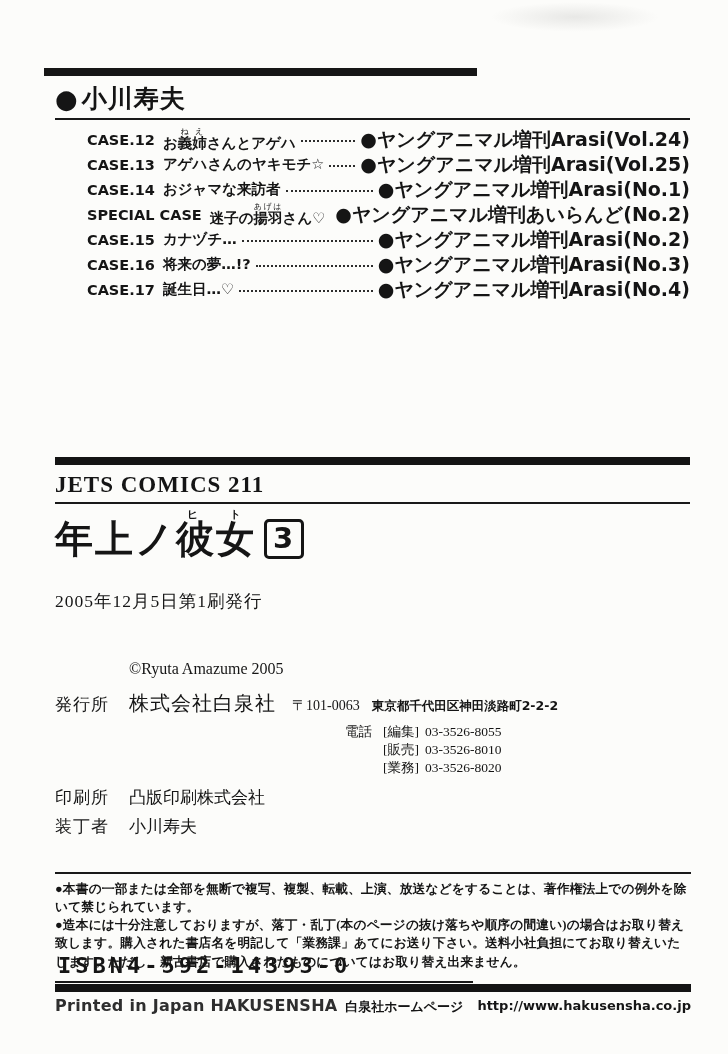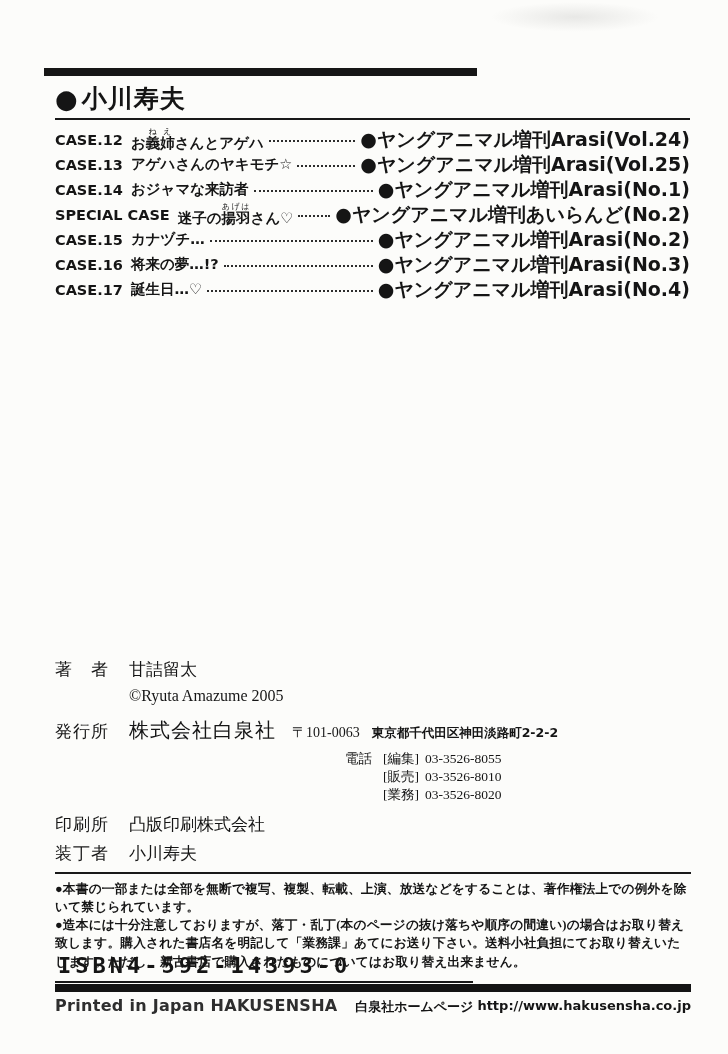--- a/index.html
+++ b/index.html
@@ -24,21 +24,21 @@
   }
   
   .list-section { position:absolute; top:82px; left:55px; width:635px; }
   .list-heading {
     display:flex; align-items:center; gap:3px;
     font-family:"DejaVu Sans","Liberation Sans",sans-serif;
     font-weight:bold; font-size:25px; letter-spacing:1px;
   }
   .list-heading .bullet { font-size:26px; line-height:1; }
   .list-rule { border-bottom:2.5px solid #191919; margin-top:3px; }
-  .case-rows { margin-top:7px; }
+  .case-rows { margin-top:7px;margin-left:32px; }
   .case-row {
     display:flex; align-items:center; height:25px;
     font-family:"DejaVu Sans","Liberation Sans",sans-serif;
     font-size:14.5px; font-weight:600; white-space:nowrap;
   }
   .case-row .case-no { margin-right:8px; }
   .case-row ruby rt {
     font-size:8px; font-weight:400; letter-spacing:1px;
   }
   .leader {
@@ -95,21 +95,21 @@
     font-weight:bold; font-size:22px; letter-spacing:4px;
   }
   .isbn-underline { position:absolute; top:981px; left:55px; width:418px; border-top:2px solid #191919; }
   .footbar { position:absolute; top:984px; left:55px; width:636px; height:8px; background:#141414; }
   .foot-row {
     position:absolute; top:996px; left:55px; width:636px;
     display:flex; justify-content:space-between; align-items:baseline;
     font-family:"DejaVu Sans","Liberation Sans",sans-serif;
   }
   .printed-in { font-size:16px; font-weight:600; color:#2e2e2e; letter-spacing:.3px; }
-  .homepage { display:flex; gap:4px; font-size:13px; font-weight:bold; }
+  .homepage { display:flex; gap:14px; font-size:13px; font-weight:bold; }
 </style>
 </head>
 <body>
 
 <div class="page">
   <div class="smudge"></div>
   <div class="topbar"></div>
 
   <div class="list-section">
     <div class="list-heading">
@@ -157,26 +157,32 @@
       </div>
       <div class="case-row">
         <span class="case-no">CASE.17</span>
         <span class="case-title"><span>誕生日…♡</span><ruby><span></span><rt></rt></ruby><span></span></span>
         <span class="leader"></span>
         <span class="case-source">●ヤングアニマル増刊Arasi(No.4)</span>
       </div>
     </div>
   </div>
 
+  <div class="mid-section">
+    <div class="thickbar"></div>
+    <div class="series-name">JETS COMICS 211</div>
+    <div class="thin-rule"></div>
+    <div class="book-title">
+      <span><span>年上ノ</span><ruby><span>彼女</span><rt>ヒト</rt></ruby></span>
+      <span class="volume-box">3</span>
+    </div>
+    <div class="edition-date">2005年12月5日第1刷発行</div>
+  </div>
 
   <div class="colophon">
-    <div class="c-row">
-      <span class="c-label">著　者</span>
-      <span>甘詰留太</span>
-    </div>
     <div class="copyright-row">©Ryuta Amazume 2005</div>
     <div class="c-row pub-row">
       <span class="c-label">発行所</span>
       <span class="pub-name">株式会社白泉社</span>
       <span class="postal">〒101-0063</span>
       <span class="address">東京都千代田区神田淡路町2-2-2</span>
     </div>
     <div class="phone-block">
       <div class="phone-row">
         <span class="phone-lbl">電話</span>

